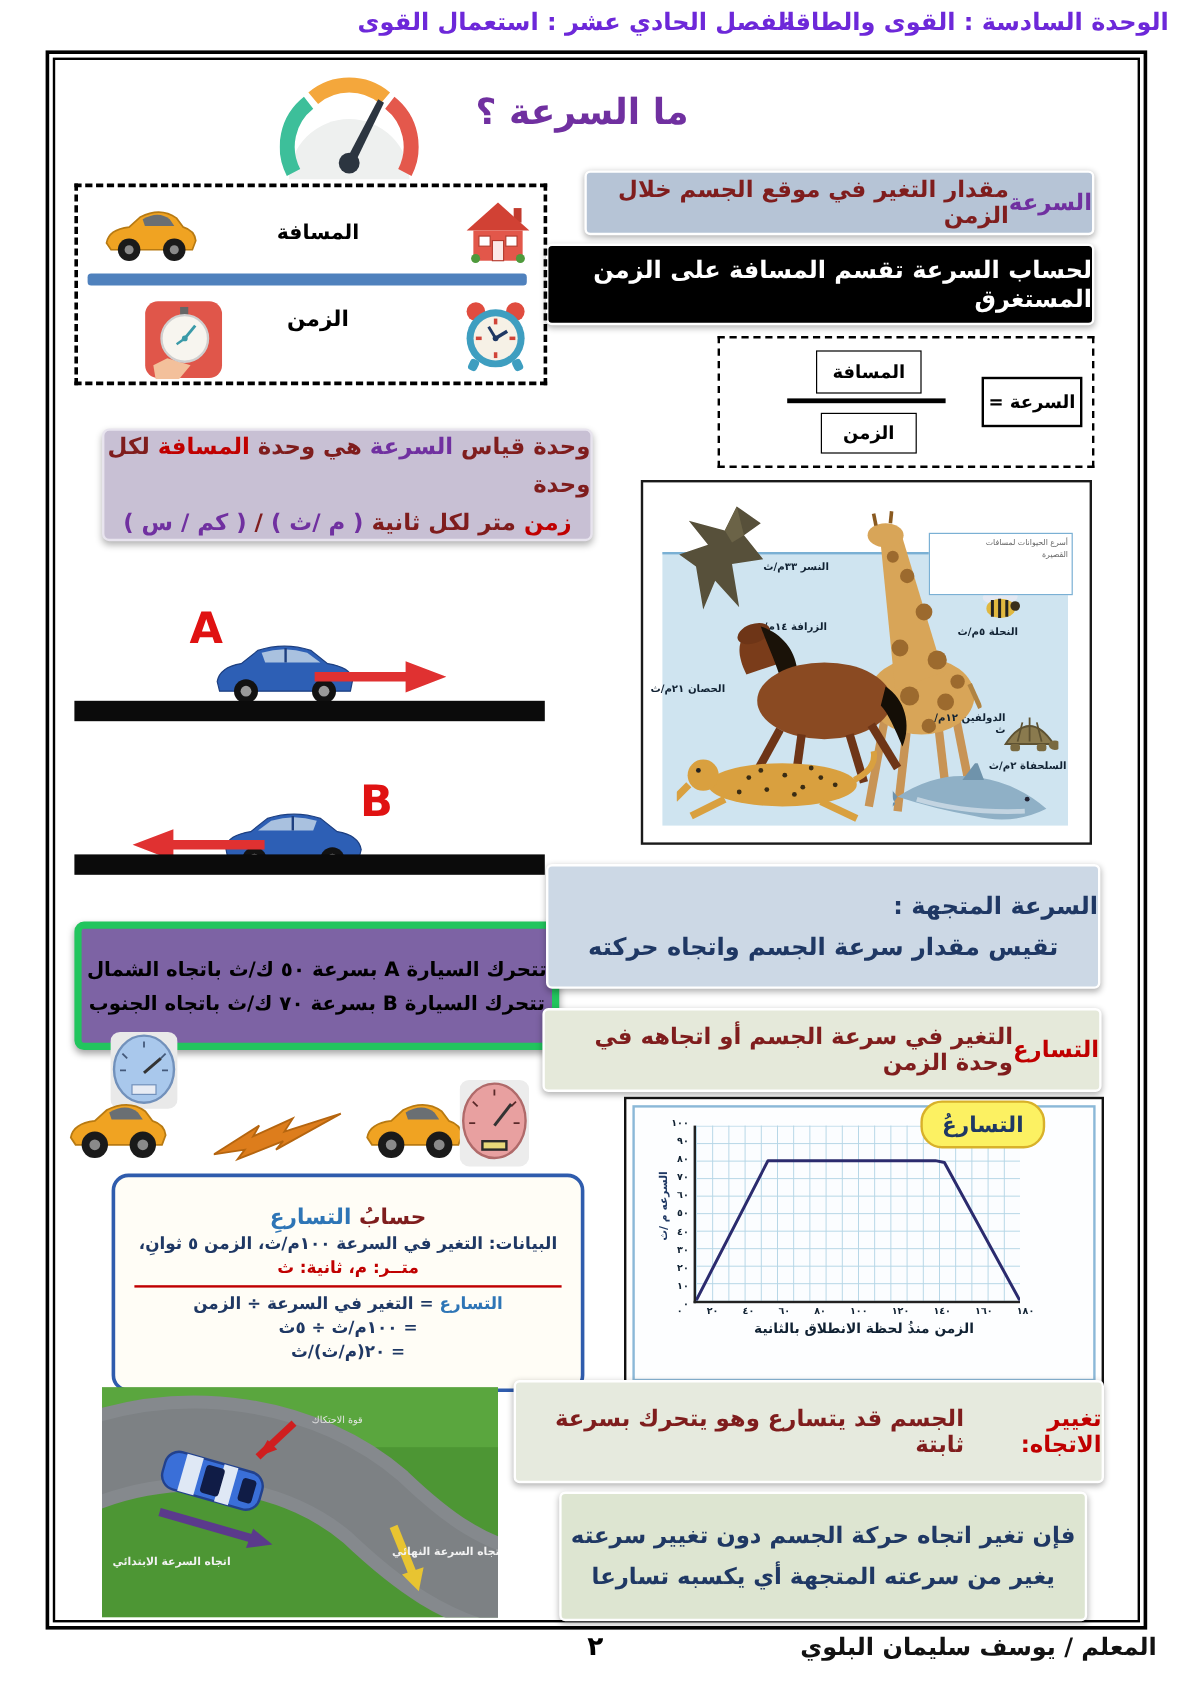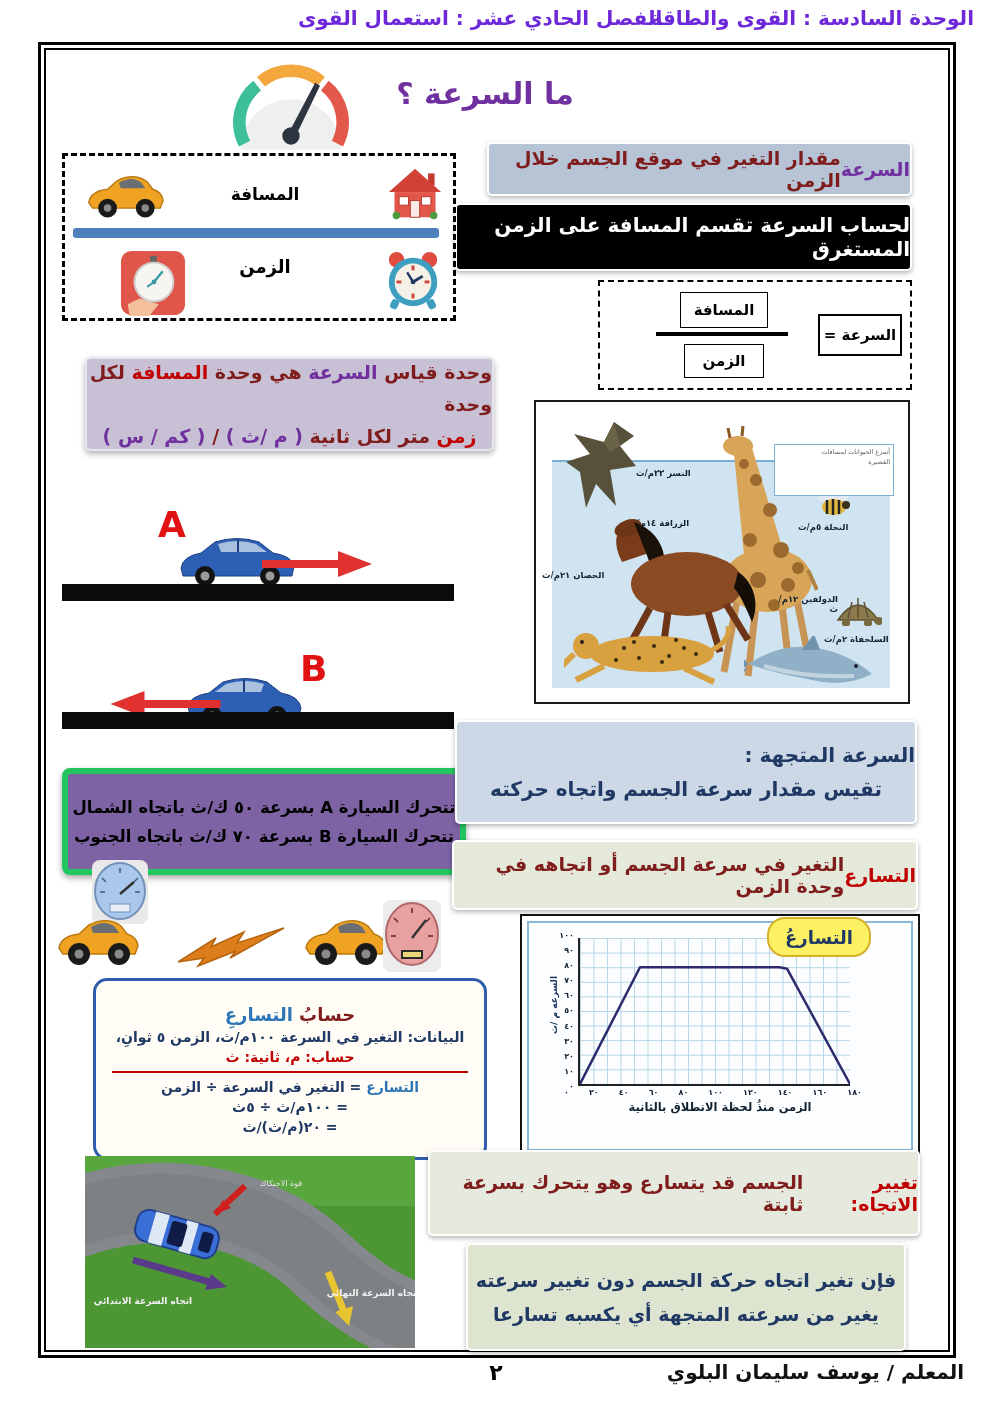--- a/index.html
+++ b/index.html
@@ -370,21 +370,21 @@
     <rect x="18" y="52" width="22" height="9" fill="#2b2b2b"></rect>
     <rect x="20" y="54" width="18" height="5" fill="#e8d87a"></rect>
   </svg>
 
   <div class="abs calcbox rtl">
     <div style="font-size:18px;">
       <span class="navy">حسابُ </span>
       <span class="blue">التسارعِ</span>
     </div>
     <div>البيانات: التغير في السرعة ١٠٠م/ث، الزمن ٥ ثوانِ،</div>
-    <div class="red">حساب: م، ثانية: ث</div>
+    <div class="red">متــر: م، ثانية: ث</div>
     <div class="hr"></div>
     <div>
       <span class="blue">التسارع </span>
       <span>= التغير في السرعة ÷ الزمن</span>
     </div>
     <div>= ١٠٠م/ث ÷ ٥ث</div>
     <div>= ٢٠(م/ث)/ث</div>
   </div>
 
   <div class="abs chartbox">

